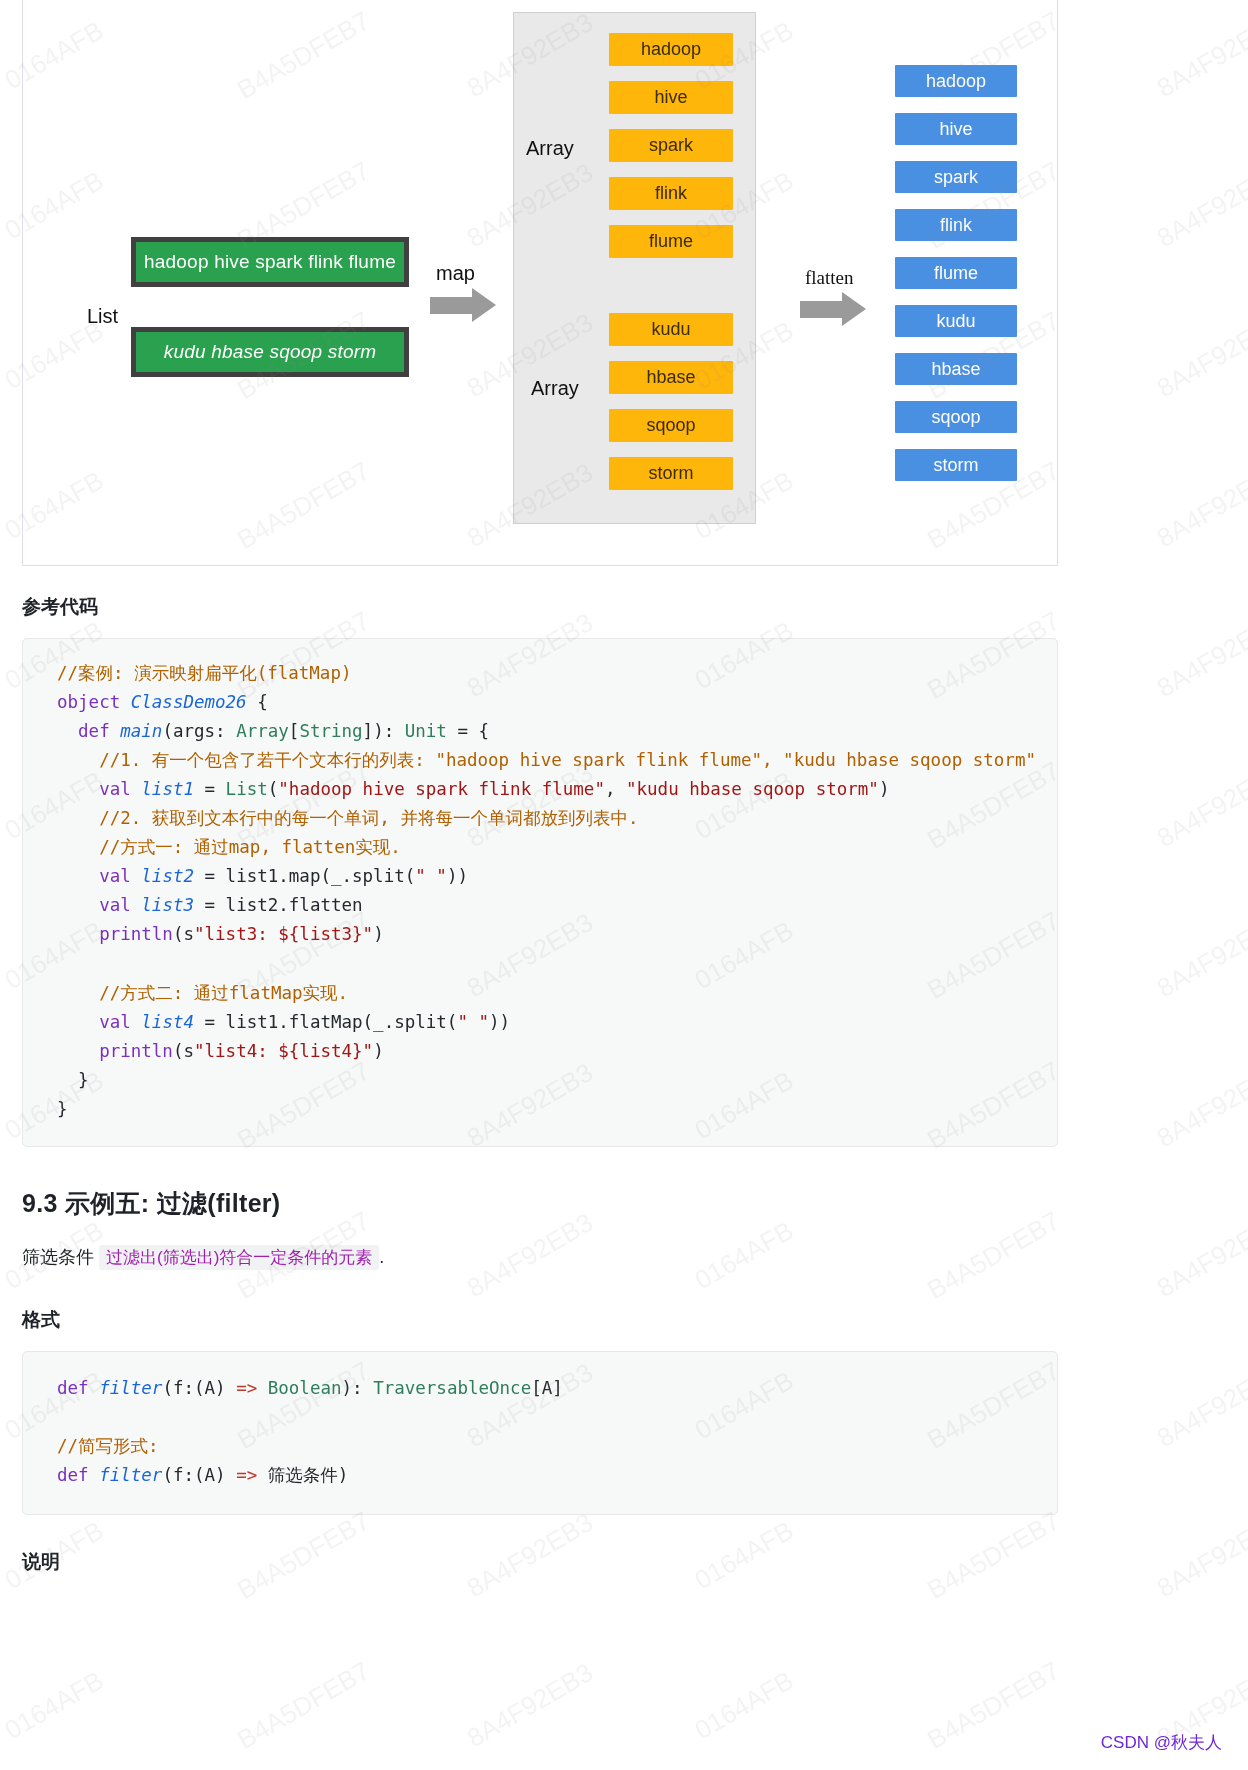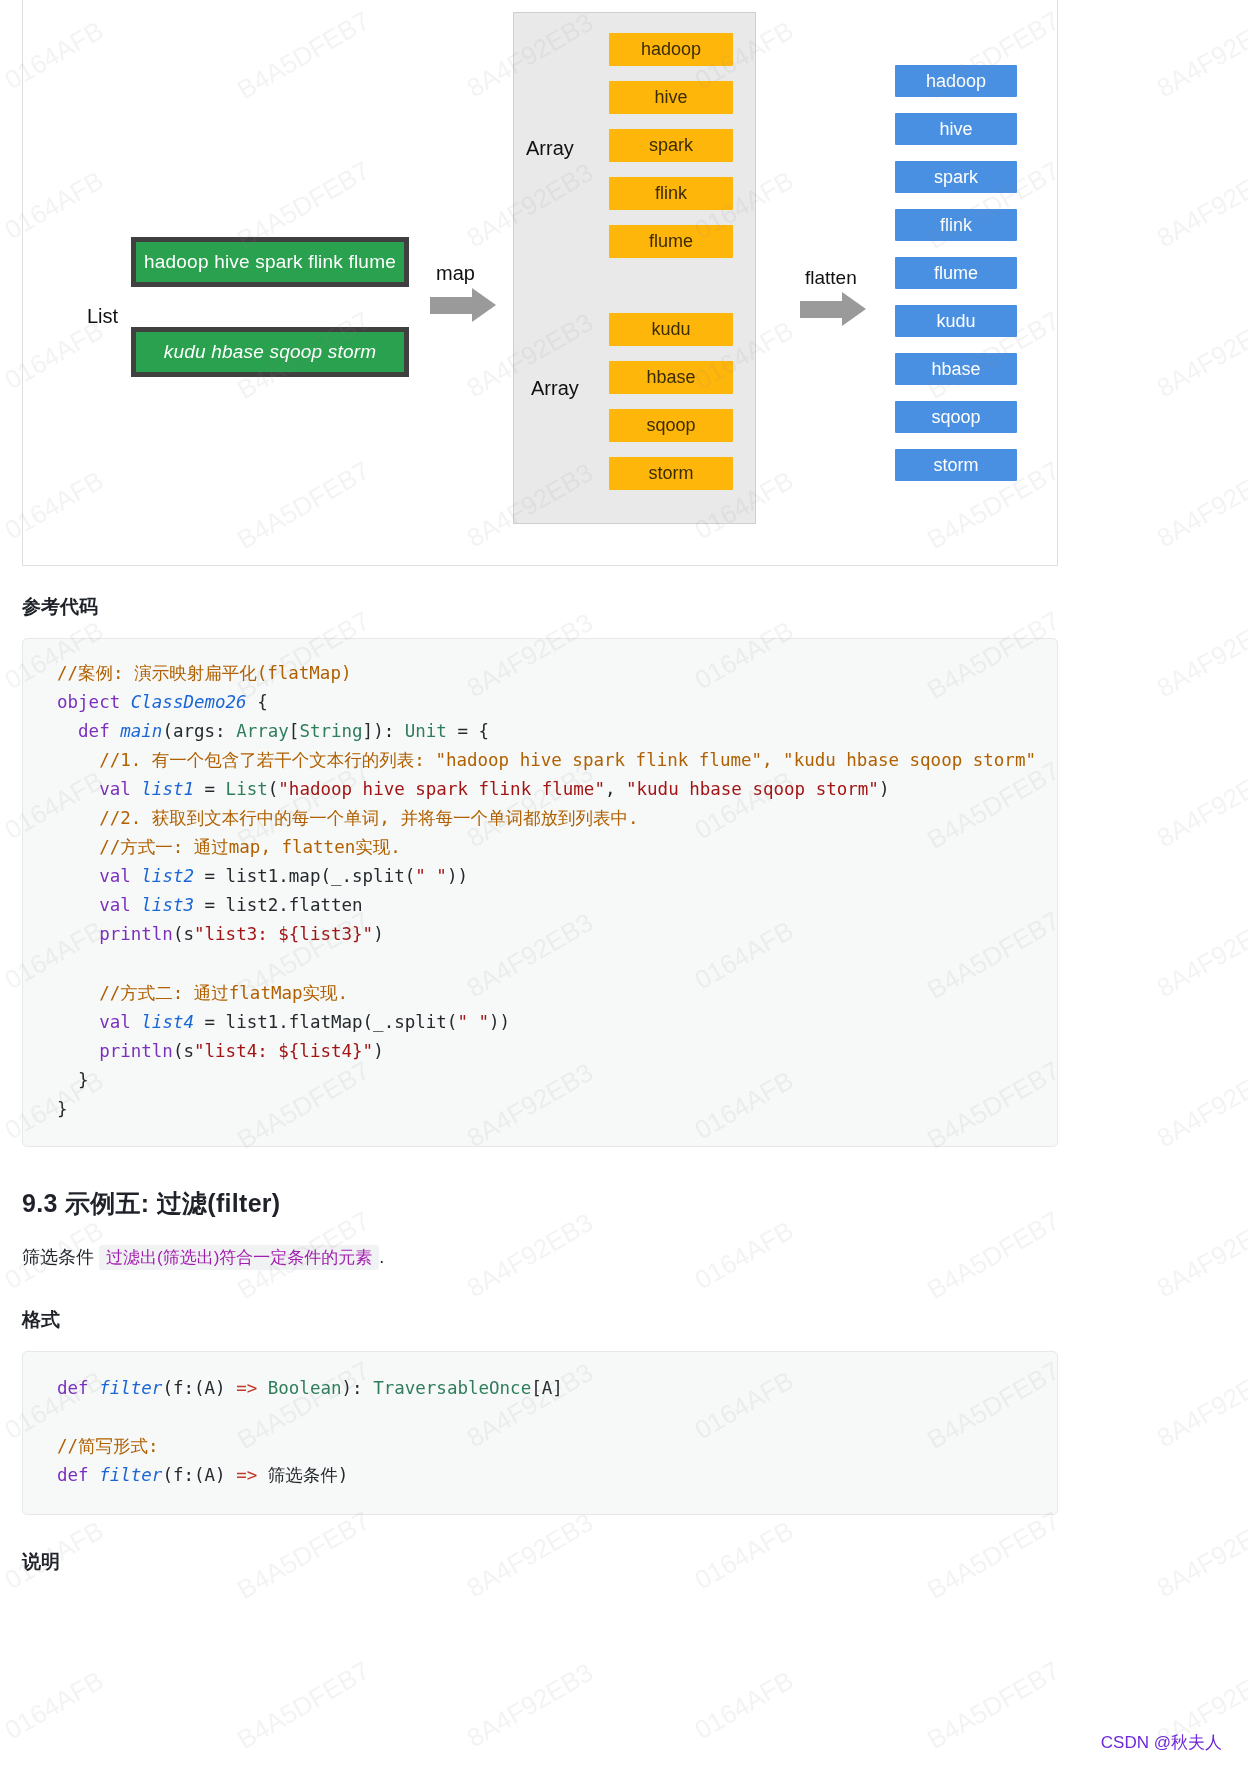--- a/index.html
+++ b/index.html
@@ -176,21 +176,21 @@
     <div class="orange-box" style="left:586px; top:81px; width:124px; height:33px;">hive</div>
     <div class="orange-box" style="left:586px; top:129px; width:124px; height:33px;">spark</div>
     <div class="orange-box" style="left:586px; top:177px; width:124px; height:33px;">flink</div>
     <div class="orange-box" style="left:586px; top:225px; width:124px; height:33px;">flume</div>
 
     <div class="orange-box" style="left:586px; top:313px; width:124px; height:33px;">kudu</div>
     <div class="orange-box" style="left:586px; top:361px; width:124px; height:33px;">hbase</div>
     <div class="orange-box" style="left:586px; top:409px; width:124px; height:33px;">sqoop</div>
     <div class="orange-box" style="left:586px; top:457px; width:124px; height:33px;">storm</div>
 
-    <div class="label" style="left:782px; top:267px; font-size:19px;">flatten</div>
+    <div class="label" style="left:782px; top:267px; font-size:19px;font-family:Liberation Serif, serif;">flatten</div>
     <div class="arrow" style="left:777px; top:292px;">
       <div class="shaft"></div>
         <div class="head"></div>
     </div>
 
     <div class="blue-box" style="left:872px; top:65px; width:122px; height:32px;">hadoop</div>
     <div class="blue-box" style="left:872px; top:113px; width:122px; height:32px;">hive</div>
     <div class="blue-box" style="left:872px; top:161px; width:122px; height:32px;">spark</div>
     <div class="blue-box" style="left:872px; top:209px; width:122px; height:32px;">flink</div>
     <div class="blue-box" style="left:872px; top:257px; width:122px; height:32px;">flume</div>

